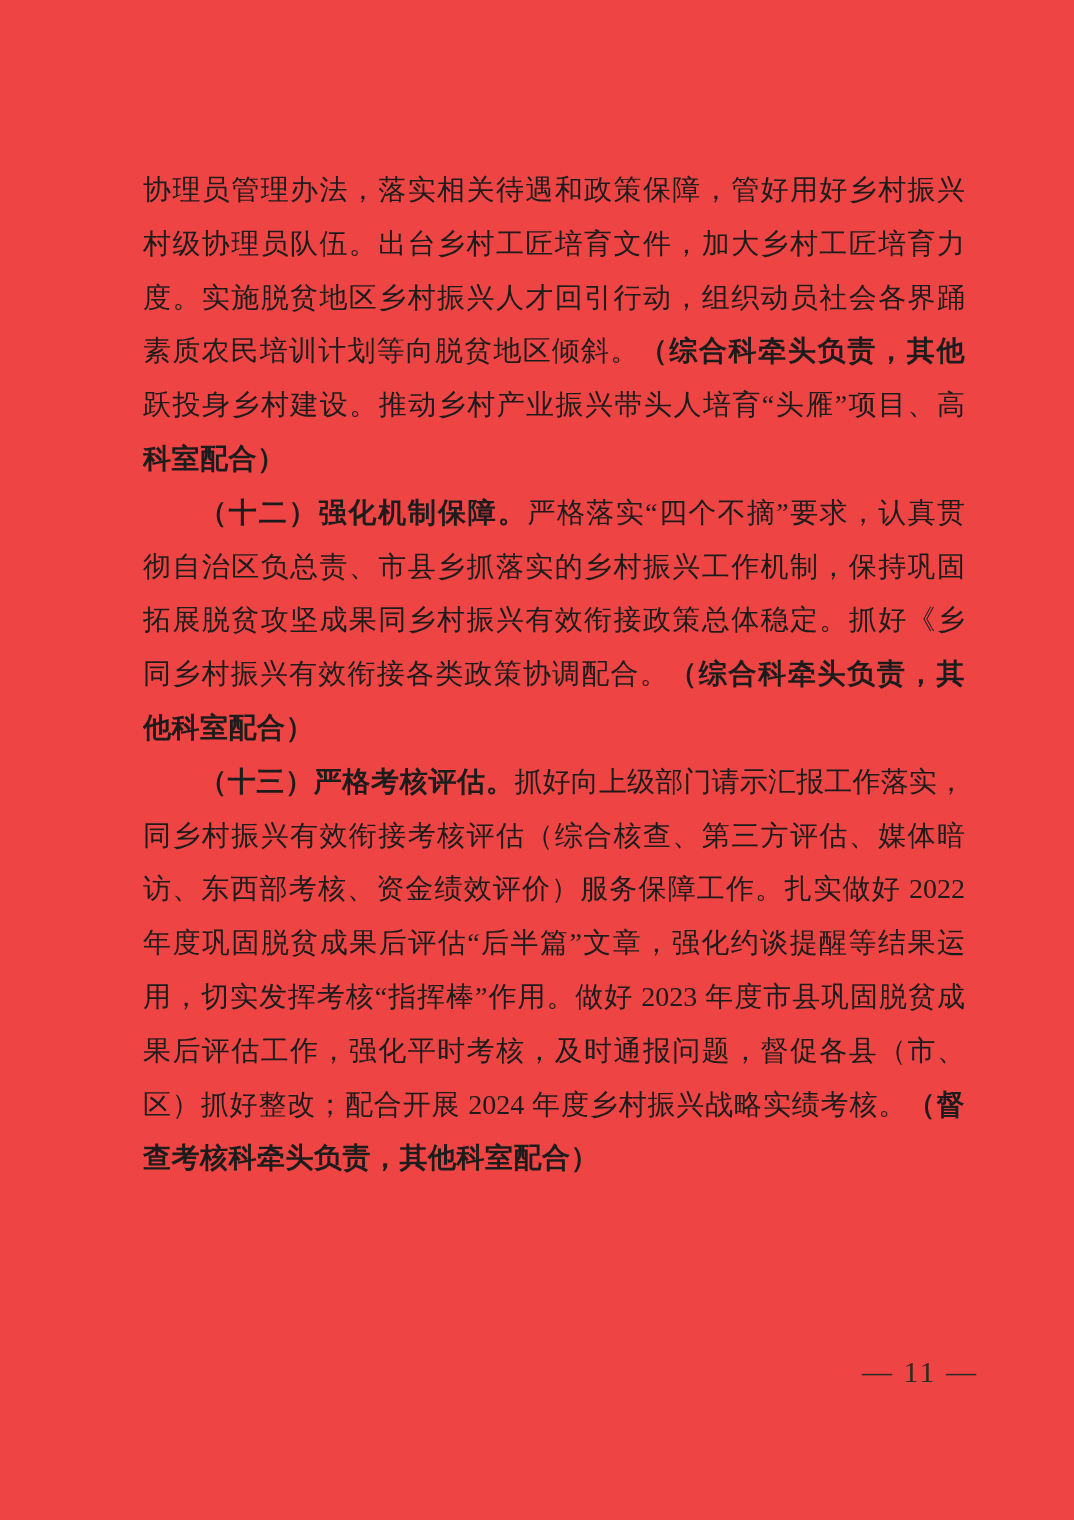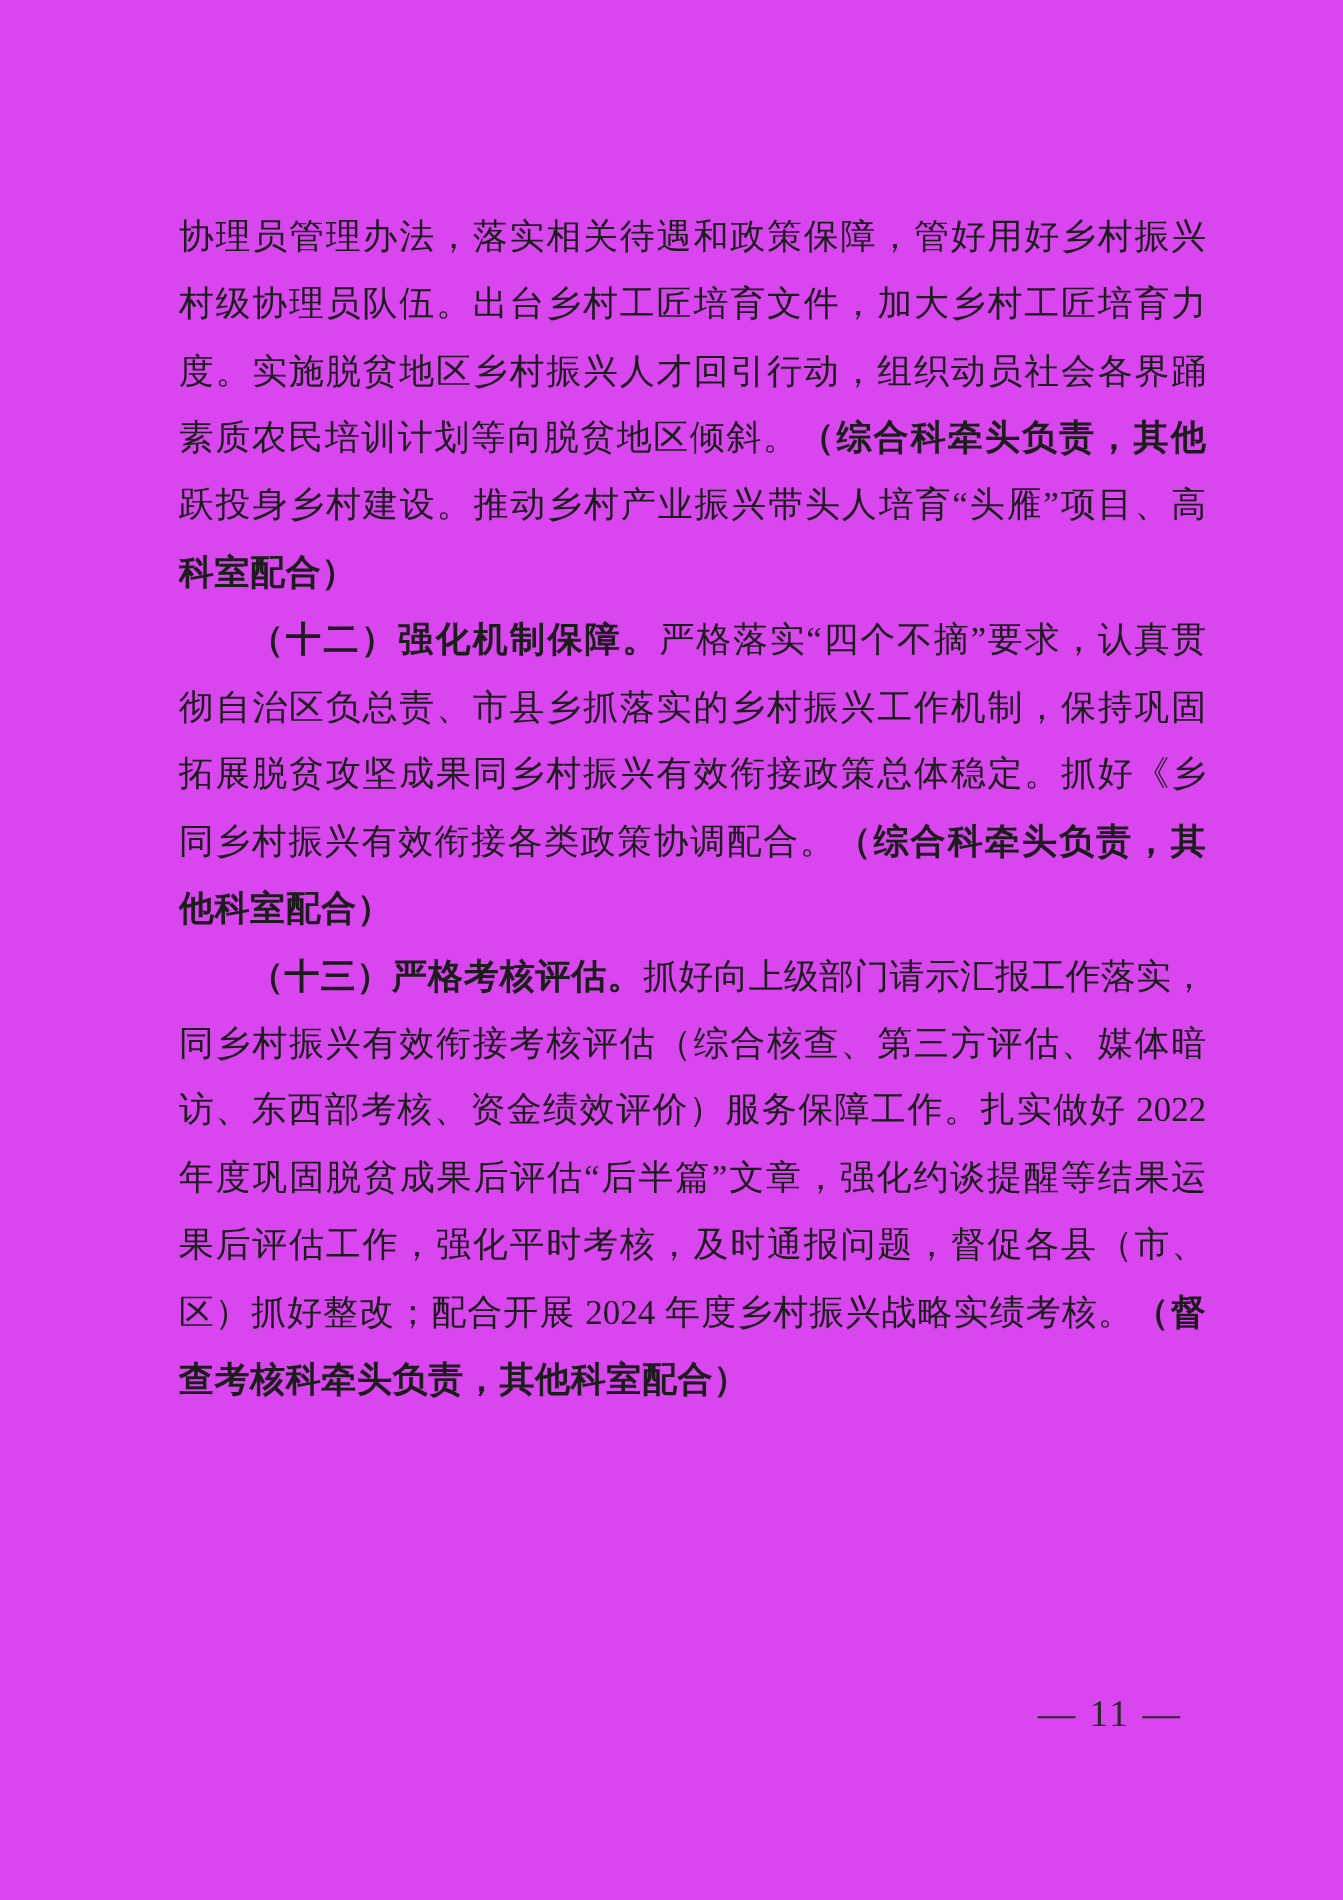--- a/index.html
+++ b/index.html
@@ -4,21 +4,21 @@
 <style>
   html, body {
     margin: 0;
     padding: 0;
     background: #ffffff;
   }
   .page {
     position: relative;
     width: 1074px;
     height: 1520px;
-    background: #d946ef;
+    background: #ef4444;
     overflow: hidden;
     font-family: "Liberation Serif", "DejaVu Serif", serif;
     color: #1c1c1c;
   }
   .body-block {
     position: absolute;
     left: 143px;
     top: 163px;
     width: 822px;
   }
@@ -40,21 +40,21 @@
     text-align: center;
     text-align-last: left;
   }
   .text-line b {
     font-weight: bold;
     letter-spacing: 0.5px;
   }
   .page-footer {
     position: absolute;
     top: 1352px;
-    right: 128px;
+    right: 96px;
     height: 40px;
     line-height: 40px;
     font-size: 30px;
     color: #2a2a2a;
     letter-spacing: 2px;
   }
 </style>
 </head>
 <body>
 
@@ -68,20 +68,21 @@
       <div class="text-line para-end"><b>科室配合）</b></div>
       <div class="text-line indent"><b>（十二）强化机制保障。</b><span>严格落实“四个不摘”要求，认真贯</span></div>
       <div class="text-line"><span>彻自治区负总责、市县乡抓落实的乡村振兴工作机制，保持巩固</span></div>
       <div class="text-line"><span>拓展脱贫攻坚成果同乡村振兴有效衔接政策总体稳定。抓好《乡</span></div>
       <div class="text-line"><span>同乡村振兴有效衔接各类政策协调配合。</span><b>（综合科牵头负责，其</b></div>
       <div class="text-line para-end"><b>他科室配合）</b></div>
       <div class="text-line indent"><b>（十三）严格考核评估。</b><span>抓好向上级部门请示汇报工作落实，</span></div>
       <div class="text-line"><span>同乡村振兴有效衔接考核评估（综合核查、第三方评估、媒体暗</span></div>
       <div class="text-line"><span>访、东西部考核、资金绩效评价）服务保障工作。扎实做好 2022</span></div>
       <div class="text-line"><span>年度巩固脱贫成果后评估“后半篇”文章，强化约谈提醒等结果运</span></div>
+      <div class="text-line"><span>用，切实发挥考核“指挥棒”作用。做好 2023 年度市县巩固脱贫成</span></div>
       <div class="text-line"><span>果后评估工作，强化平时考核，及时通报问题，督促各县（市、</span></div>
       <div class="text-line"><span>区）抓好整改；配合开展 2024 年度乡村振兴战略实绩考核。</span><b>（督</b></div>
       <div class="text-line para-end"><b>查考核科牵头负责，其他科室配合）</b></div>
     </div>
   <div class="page-footer">
     <span>— 11 —</span>
   </div>
 </div>
 
 </body></html>

